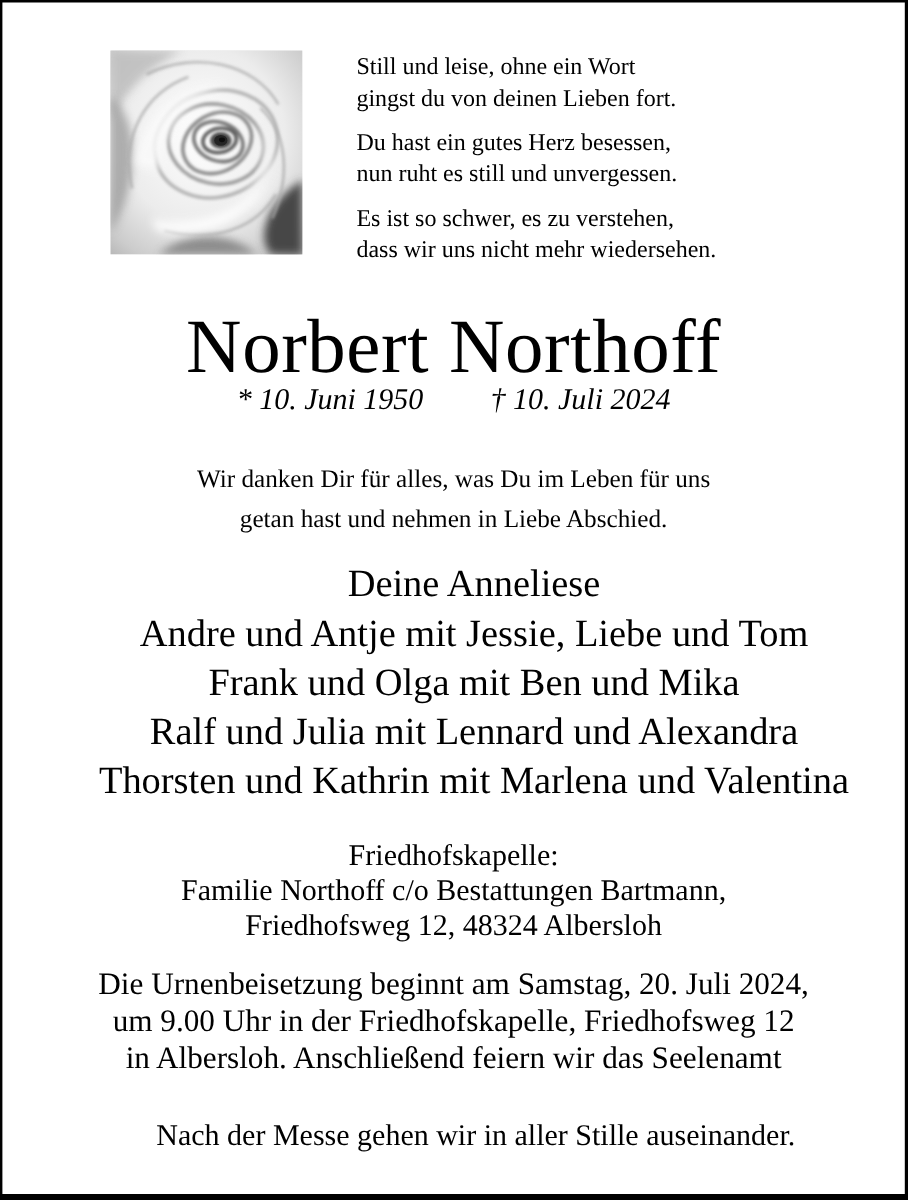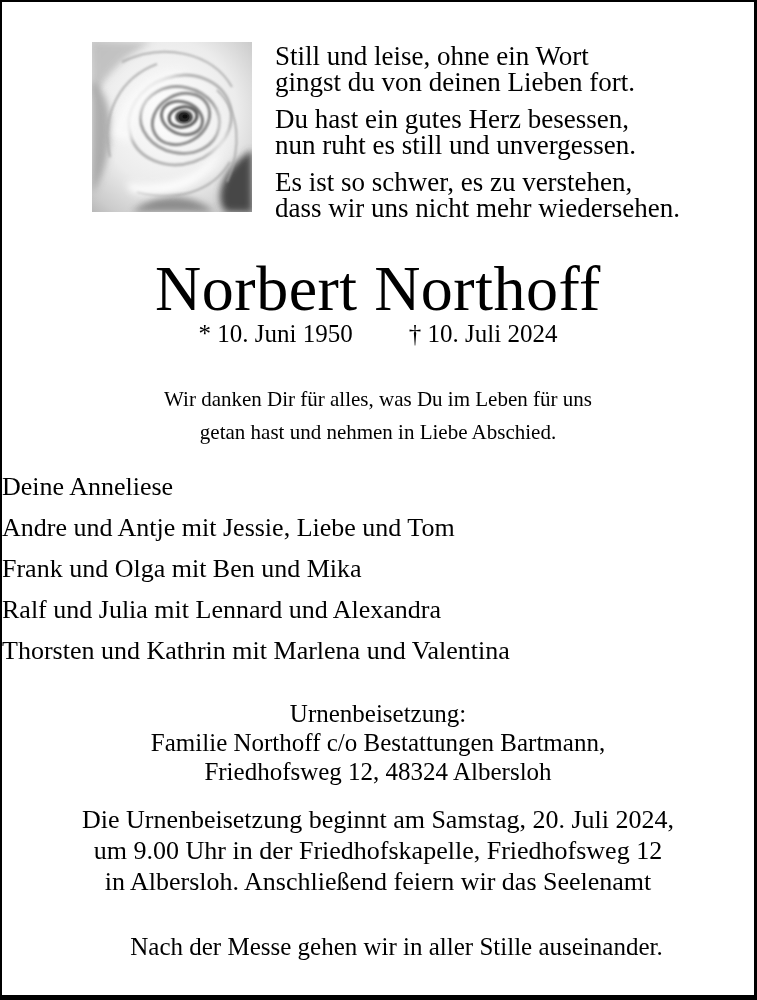--- a/index.html
+++ b/index.html
@@ -28,22 +28,22 @@
     align-items: flex-start;
   }
   .photo {
     width: 160px;
     height: 170px;
     flex: 0 0 auto;
     background: #e8e8e8;
   }
   .photo svg { display: block; }
   .poem {
-    margin-left: 23px;
-    font-size: 27px;
+    margin-left: 45px;
+    font-size: 20px;
     line-height: 26px;
     padding-top: 1px;
     white-space: nowrap;
   }
   .stanza + .stanza { margin-top: 11px; }
 
   .name {
     position: absolute;
     top: 234px;
     left: 0;
@@ -58,36 +58,39 @@
   .dates {
     position: absolute;
     top: 317px;
     left: 0;
     right: 0;
     display: flex;
     justify-content: center;
     gap: 56px;
     font-size: 25px;
     line-height: 30px;
+    font-style: italic;
   }
   .thanks {
     position: absolute;
     top: 381px;
     left: 0;
     right: 0;
     text-align: center;
     font-size: 21px;
     line-height: 33px;
   }
   .family {
     position: absolute;
     top: 464px;
     left: 0;
     right: 0;
-    font-size: 26px;
+    text-align: center;
+    font-size: 32px;
+    padding-left: 34px;
   }
   .family .fline { line-height: 41px; }
   .address {
     position: absolute;
     top: 697px;
     left: 0;
     right: 0;
     text-align: center;
     font-size: 25px;
     line-height: 29px;
@@ -190,21 +193,21 @@
 
   <div class="family">
     <div class="fline">Deine Anneliese</div>
     <div class="fline">Andre und Antje mit Jessie, Liebe und Tom</div>
     <div class="fline">Frank und Olga mit Ben und Mika</div>
     <div class="fline">Ralf und Julia mit Lennard und Alexandra</div>
     <div class="fline">Thorsten und Kathrin mit Marlena und Valentina</div>
   </div>
 
   <div class="address">
-    <div>Urnenbeisetzung:</div>
+    <div>Friedhofskapelle:</div>
     <div>Familie Northoff c/o Bestattungen Bartmann,</div>
     <div>Friedhofsweg 12, 48324 Albersloh</div>
   </div>
 
   <div class="service">
     <div>Die Urnenbeisetzung beginnt am Samstag, 20. Juli 2024,</div>
     <div>um 9.00 Uhr in der Friedhofskapelle, Friedhofsweg 12</div>
     <div>in Albersloh. Anschließend feiern wir das Seelenamt</div>
   </div>
 

